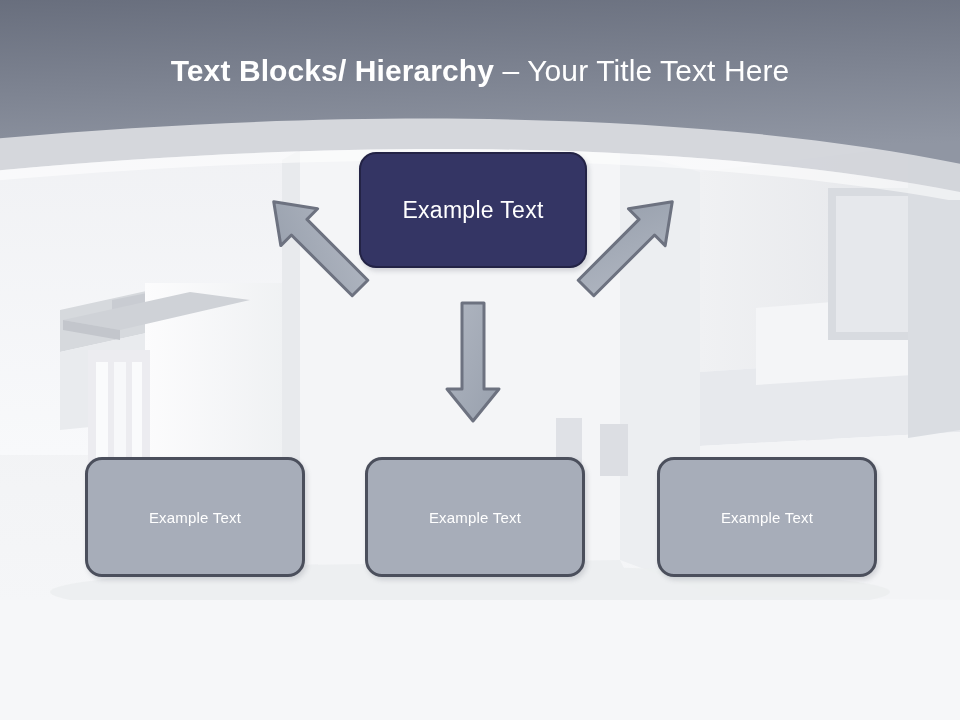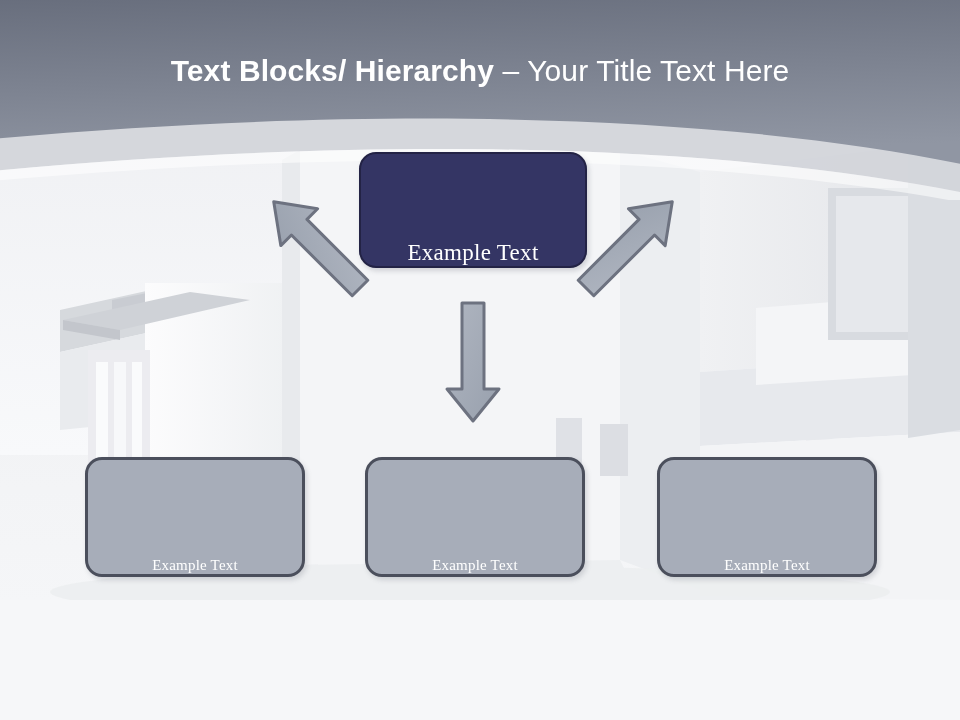--- a/index.html
+++ b/index.html
@@ -54,25 +54,24 @@
     white-space: nowrap;
   }
   .header-title .t-bold { font-weight: bold; }
   .header-title .t-reg  { font-weight: normal; }
 
   
   .node {
     position: absolute;
     box-sizing: border-box;
     display: flex;
-    align-items: flex-end;
+    align-items: center;
     justify-content: center;
     color: #ffffff;
     text-align: center;
-    font-family: Liberation Serif, serif;
   }
   .node-root {
     left: 359px;
     top: 152px;
     width: 228px;
     height: 116px;
     background: #343564;
     border: 2px solid #232345;
     border-radius: 17px;
     font-size: 23px;

